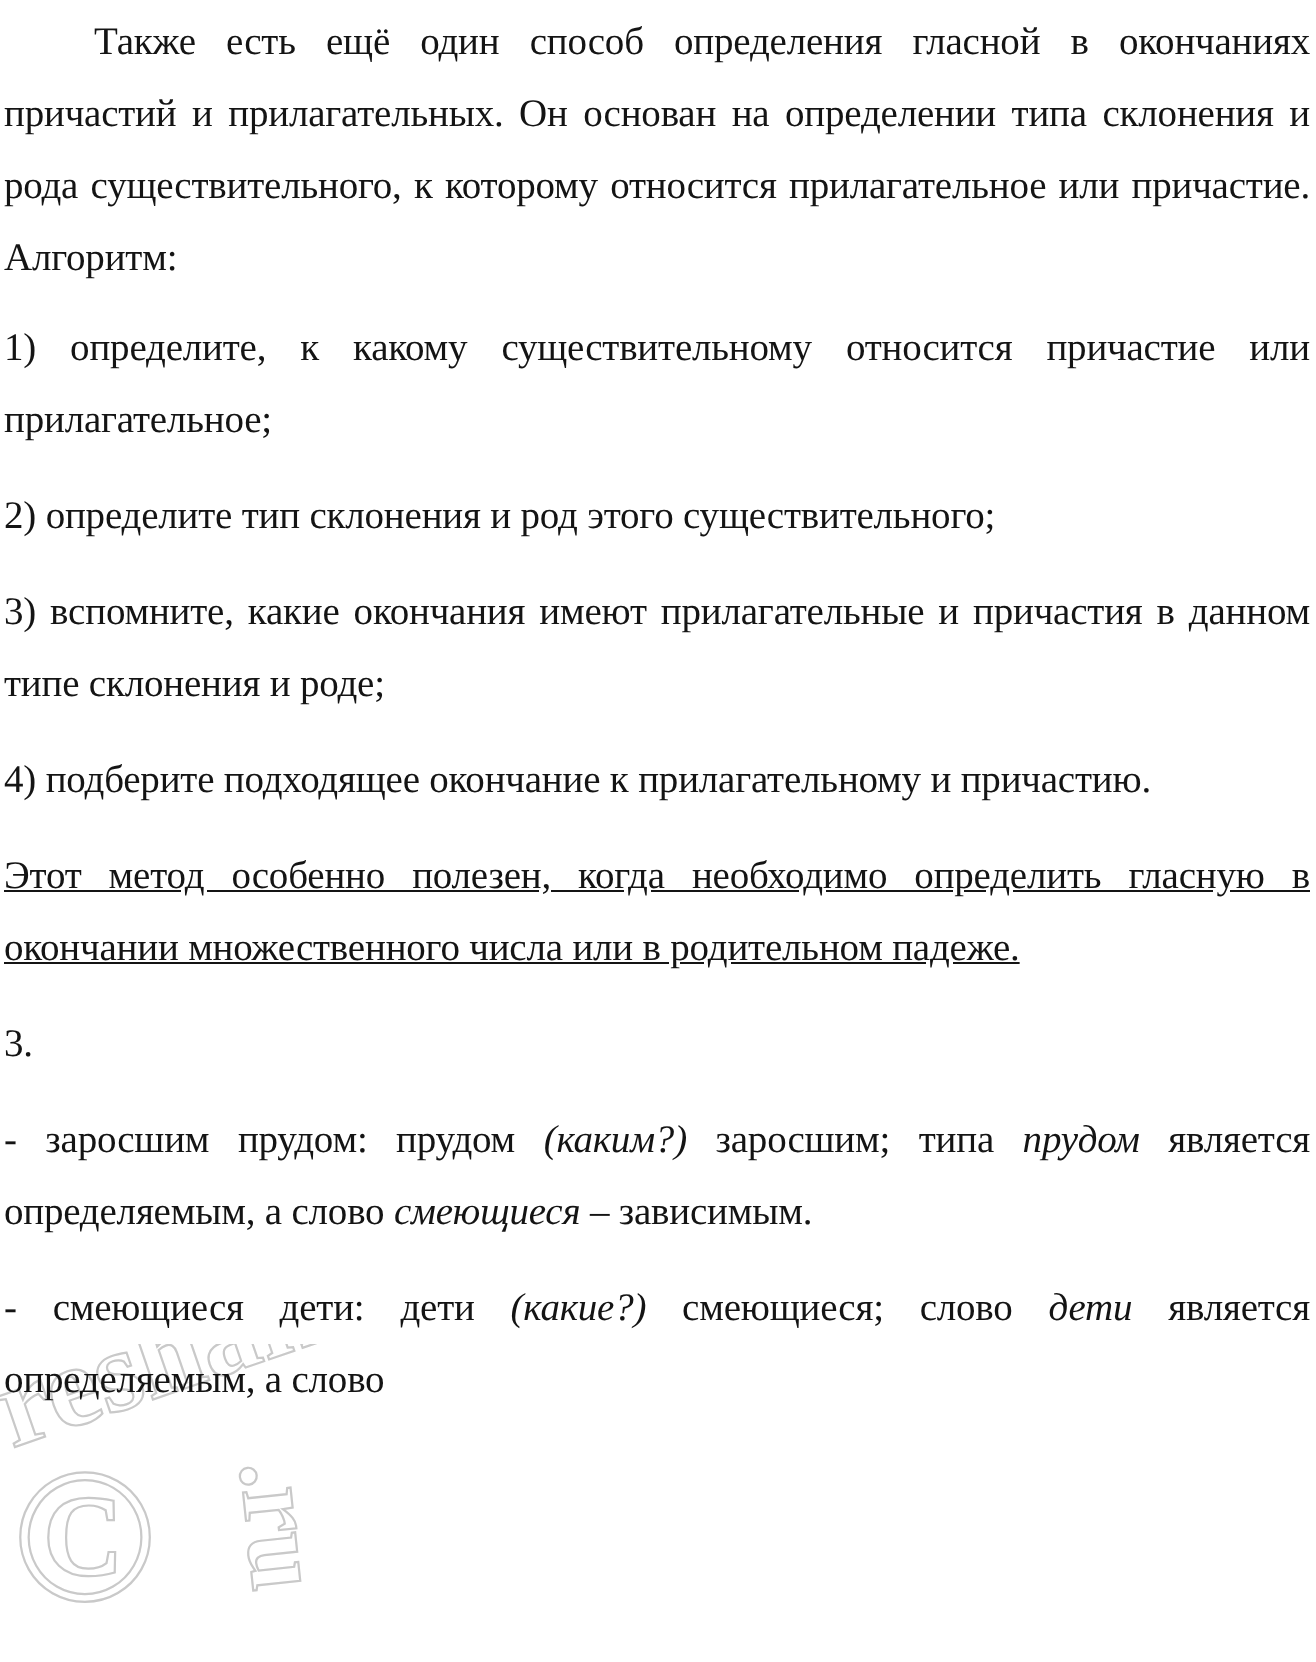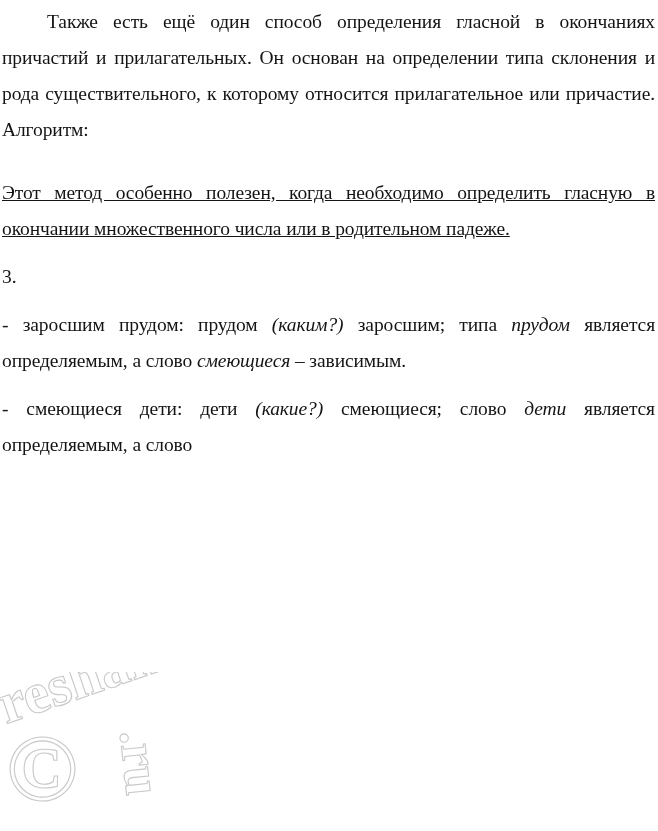--- a/index.html
+++ b/index.html
@@ -58,21 +58,21 @@
     margin: 0;
     font-size: 19.5px;
     line-height: 36px;
     text-align: justify;
     text-justify: inter-word;
     letter-spacing: -0.1px;
   }
 
   .para-intro {
     text-indent: 45px;
-    margin-bottom: 27px;
+    margin-bottom: 9px;
   }
 
   .step {
     margin-bottom: 12px;
   }
 
   .para-note {
     margin-bottom: 12px;
     text-decoration: underline;
   }
@@ -103,23 +103,27 @@
       <text class="wm-text" x="6" y="52" font-size="58" transform="rotate(-19 6 52)">reshak</text>
       <text class="wm-text" x="6" y="128" font-size="96">©</text>
       <text class="wm-text" x="120" y="60" font-size="52" transform="rotate(84 120 60)">.ru</text>
     </svg>
   </div>
 
   <div class="content">
 
     <p class="para-intro">Также есть ещё один способ определения гласной в окончаниях причастий и прилагательных. Он основан на определении типа склонения и рода существительного, к которому относится прилагательное или причастие. Алгоритм:</p>
 
+    <p class="step">1) определите, к какому существительному относится причастие или прилагательное;</p>
 
+    <p class="step">2) определите тип склонения и род этого существительного;</p>
 
+    <p class="step">3) вспомните, какие окончания имеют прилагательные и причастия в данном типе склонения и роде;</p>
 
+    <p class="step">4) подберите подходящее окончание к прилагательному и причастию.</p>
 
     <p class="para-note">Этот метод особенно полезен, когда необходимо определить гласную в окончании множественного числа или в родительном падеже.</p>
 
     <p class="marker-3">3.</p>
 
     <p class="example"><span>- заросшим прудом: прудом </span><i class="ital">(каким?)</i><span> заросшим; типа </span><i class="ital">прудом</i><span> является определяемым, а слово </span><i class="ital">смеющиеся</i><span> – зависимым.</span></p>
 
 
 
     <p class="example"><span>- смеющиеся дети: дети </span><i class="ital">(какие?)</i><span> смеющиеся; слово </span><i class="ital">дети</i><span> является определяемым, а слово </span></p>

